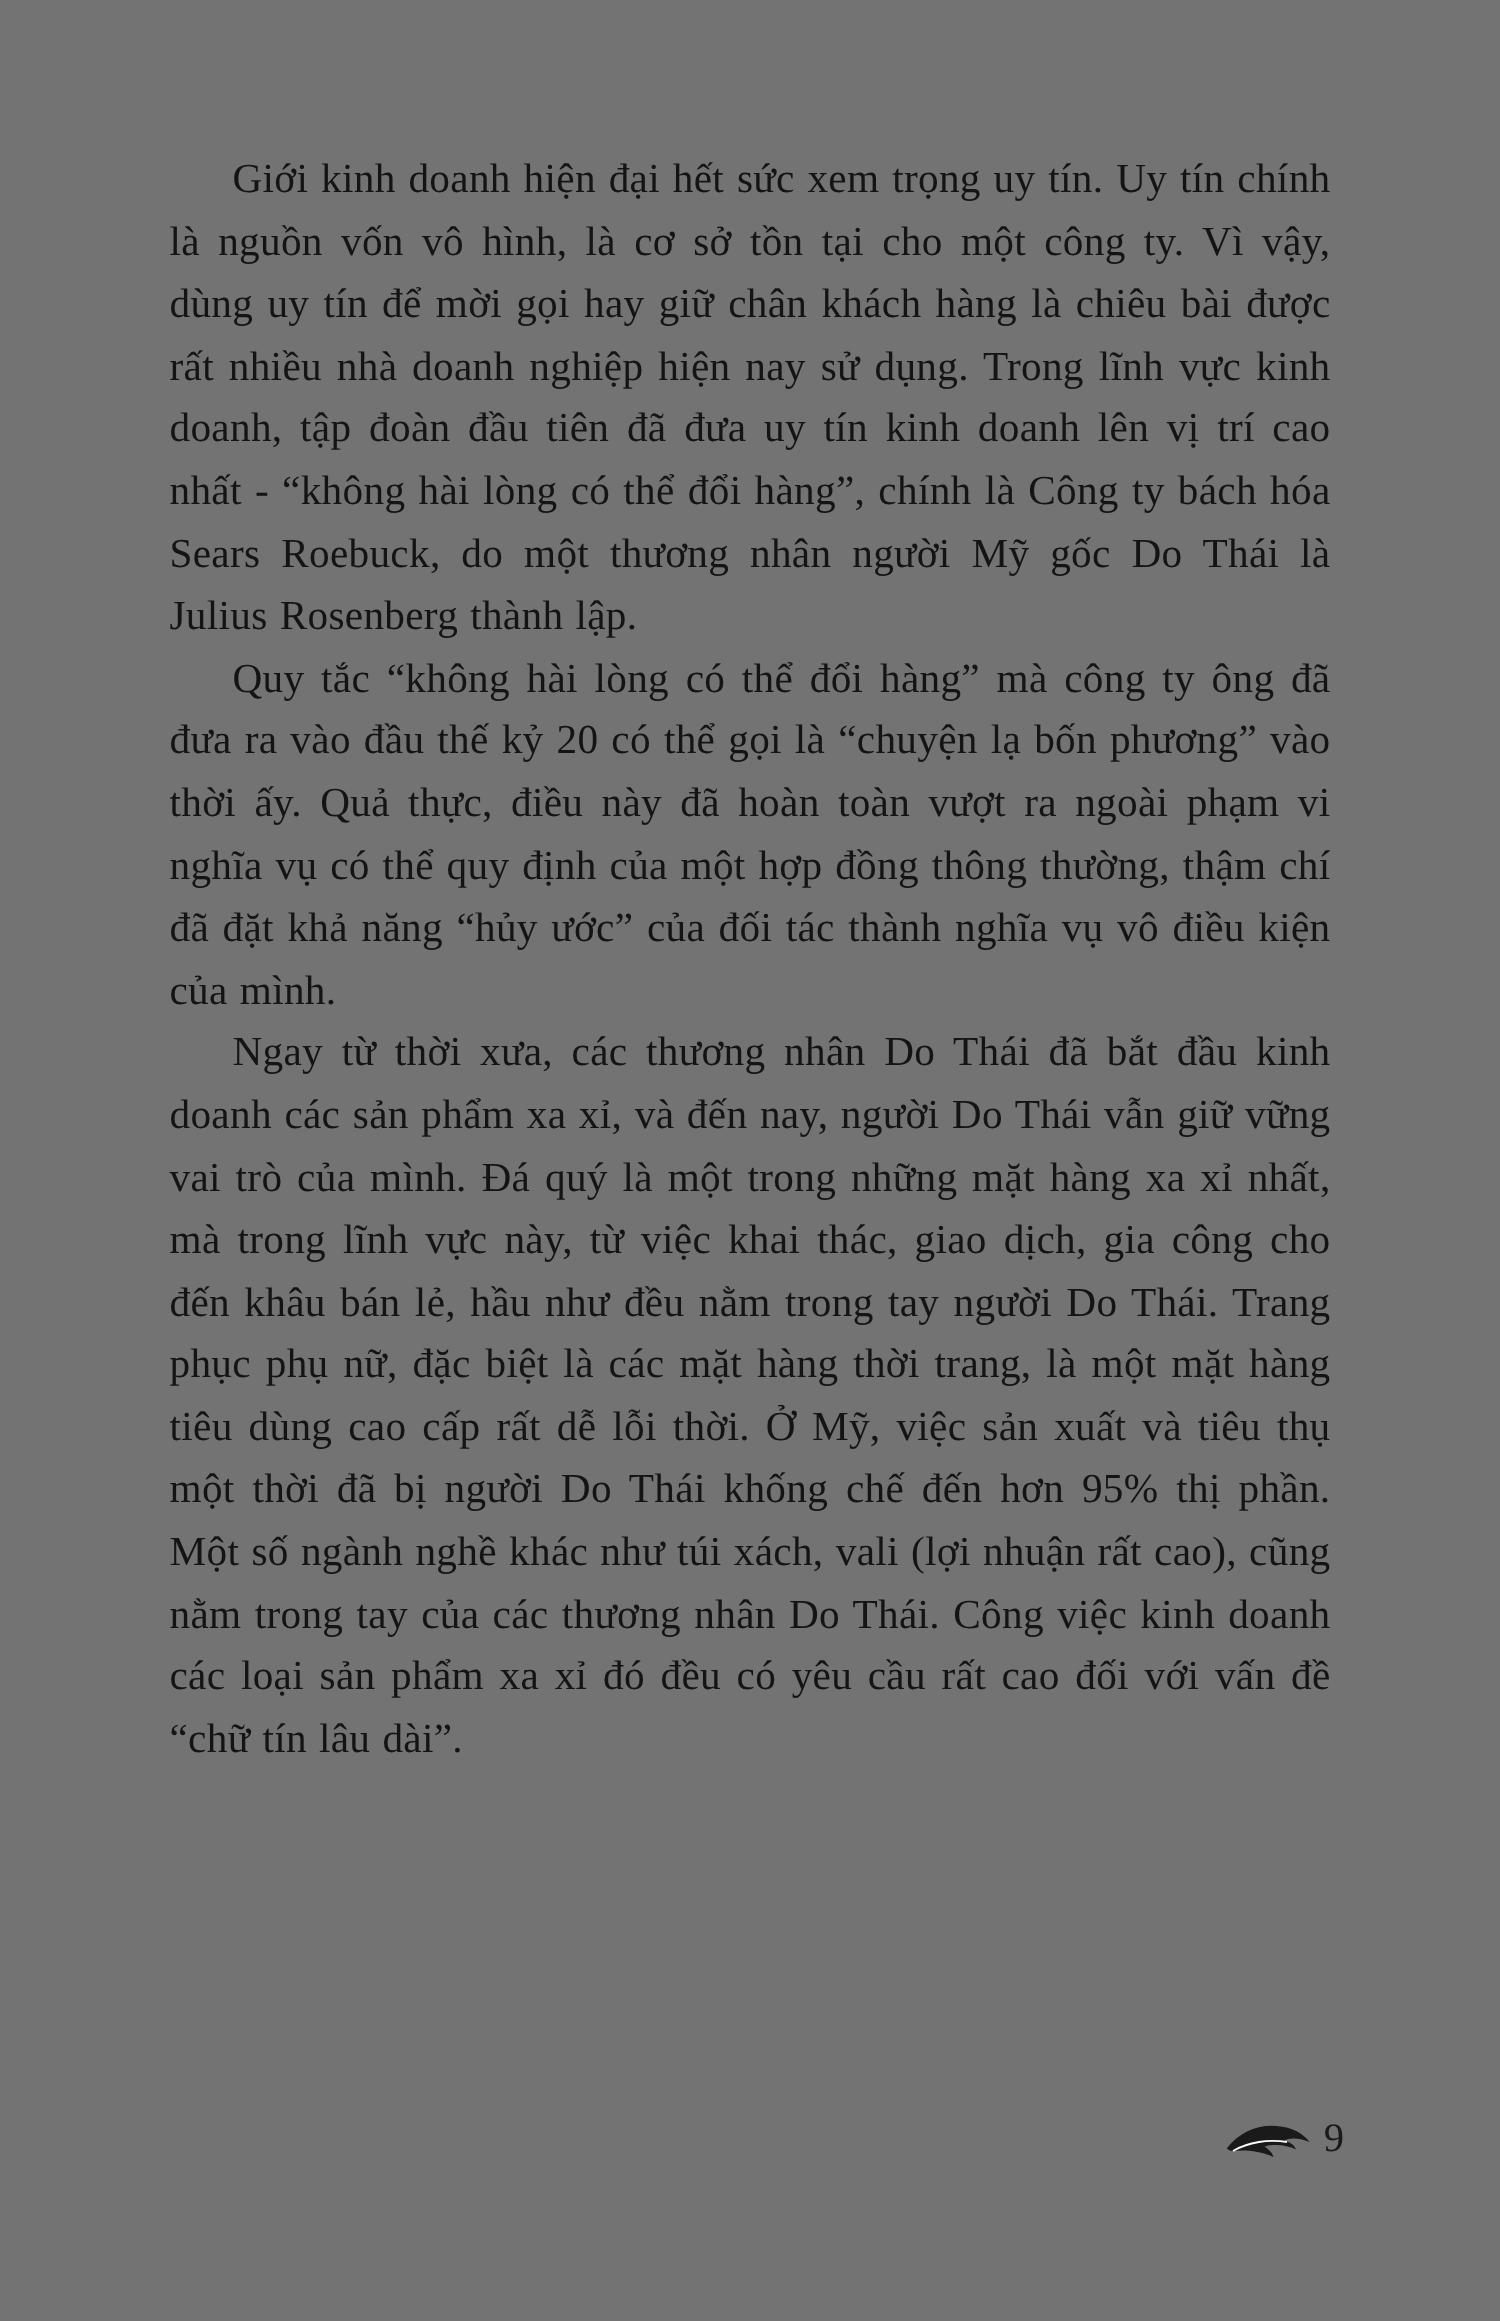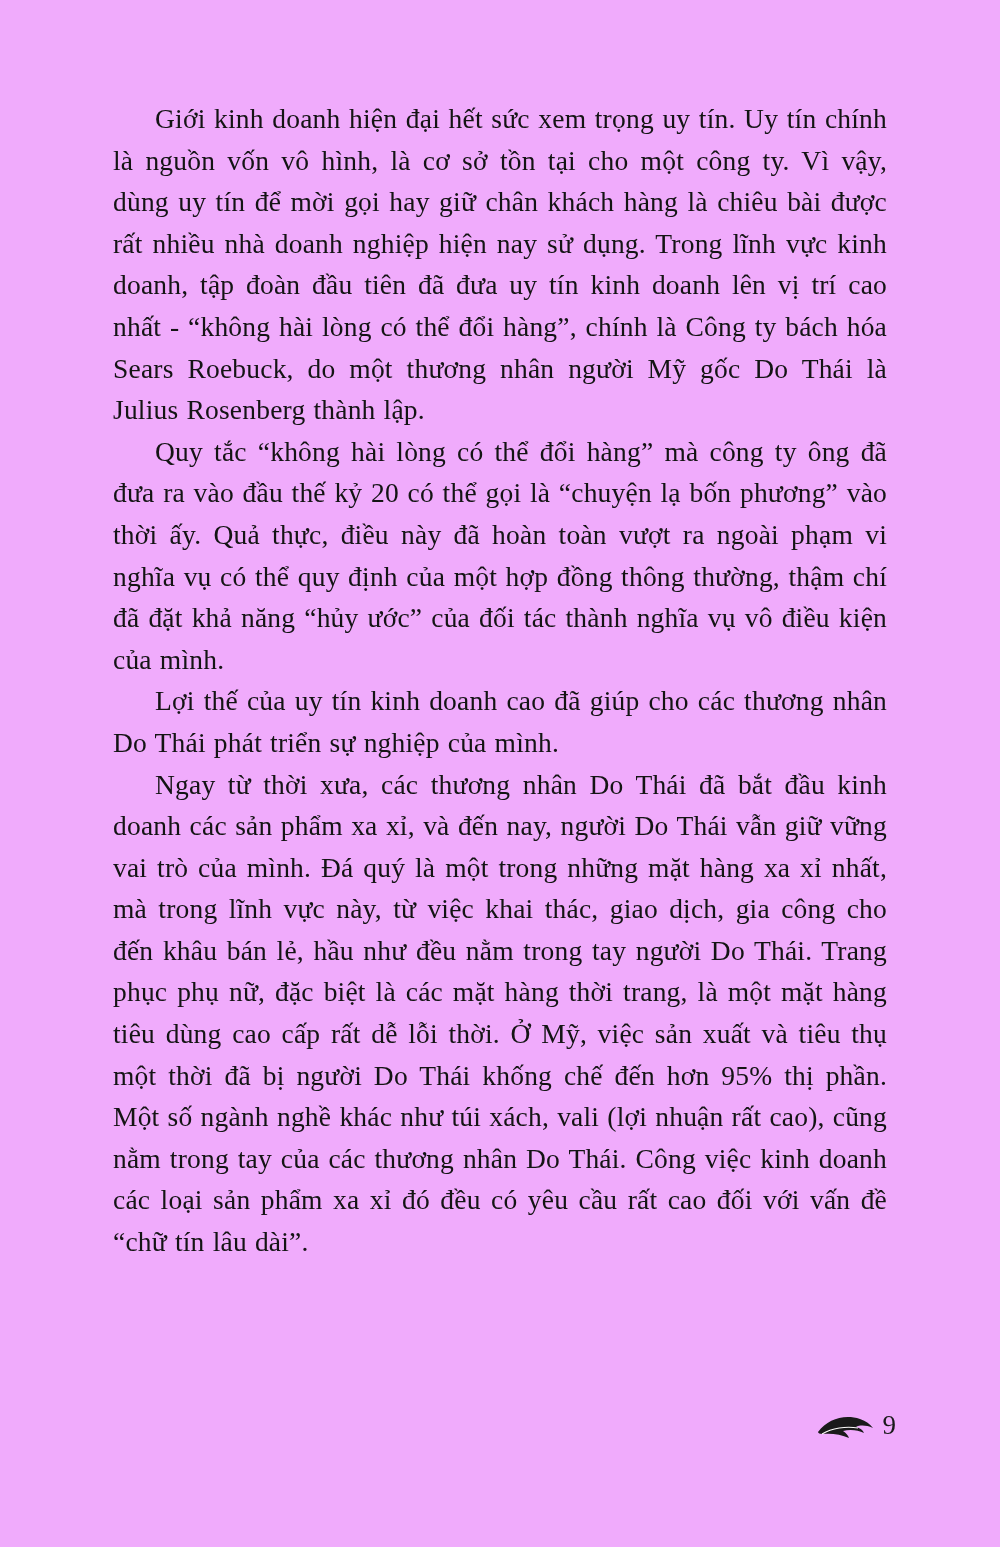--- a/index.html
+++ b/index.html
@@ -5,21 +5,21 @@
   html, body {
     margin: 0;
     padding: 0;
     background: #e9e9e9;
   }
   .page {
     position: relative;
     width: 1000px;
     height: 1547px;
     margin: 0 auto;
-    background: #f0abfc;
+    background: #737373;
     font-family: "Liberation Serif", "DejaVu Serif", serif;
     color: #141414;
     overflow: hidden;
   }
   .text-block {
     position: absolute;
     left: 113px;
     top: 98px;
     width: 774px;
   }
@@ -50,21 +50,20 @@
   }
 </style>
 </head>
 <body>
 
 <div class="page">
 
   <div class="text-block">
     <p>Giới kinh doanh hiện đại hết sức xem trọng uy tín. Uy tín chính là nguồn vốn vô hình, là cơ sở tồn tại cho một công ty. Vì vậy, dùng uy tín để mời gọi hay giữ chân khách hàng là chiêu bài được rất nhiều nhà doanh nghiệp hiện nay sử dụng. Trong lĩnh vực kinh doanh, tập đoàn đầu tiên đã đưa uy tín kinh doanh lên vị trí cao nhất - “không hài lòng có thể đổi hàng”, chính là Công ty bách hóa Sears Roebuck, do một thương nhân người Mỹ gốc Do Thái là Julius Rosenberg thành lập.</p>
     <p>Quy tắc “không hài lòng có thể đổi hàng” mà công ty ông đã đưa ra vào đầu thế kỷ 20 có thể gọi là “chuyện lạ bốn phương” vào thời ấy. Quả thực, điều này đã hoàn toàn vượt ra ngoài phạm vi nghĩa vụ có thể quy định của một hợp đồng thông thường, thậm chí đã đặt khả năng “hủy ước” của đối tác thành nghĩa vụ vô điều kiện của mình.</p>
-    <p>Lợi thế của uy tín kinh doanh cao đã giúp cho các thương nhân Do Thái phát triển sự nghiệp của mình.</p>
     <p>Ngay từ thời xưa, các thương nhân Do Thái đã bắt đầu kinh doanh các sản phẩm xa xỉ, và đến nay, người Do Thái vẫn giữ vững vai trò của mình. Đá quý là một trong những mặt hàng xa xỉ nhất, mà trong lĩnh vực này, từ việc khai thác, giao dịch, gia công cho đến khâu bán lẻ, hầu như đều nằm trong tay người Do Thái. Trang phục phụ nữ, đặc biệt là các mặt hàng thời trang, là một mặt hàng tiêu dùng cao cấp rất dễ lỗi thời. Ở Mỹ, việc sản xuất và tiêu thụ một thời đã bị người Do Thái khống chế đến hơn 95% thị phần. Một số ngành nghề khác như túi xách, vali (lợi nhuận rất cao), cũng nằm trong tay của các thương nhân Do Thái. Công việc kinh doanh các loại sản phẩm xa xỉ đó đều có yêu cầu rất cao đối với vấn đề “chữ tín lâu dài”.</p>
   </div>
 
   <div class="footer">
     <span class="ornament">
       <svg width="62" height="28" viewBox="0 0 62 28" aria-hidden="true">
         <path d="M2 20 C 12 7, 28 2, 44 7 C 50 9, 54 12, 57 16
                  C 50 13, 44 13, 40 15
                  C 44 16, 47 18, 48 21
                  C 42 18, 34 17, 27 19

